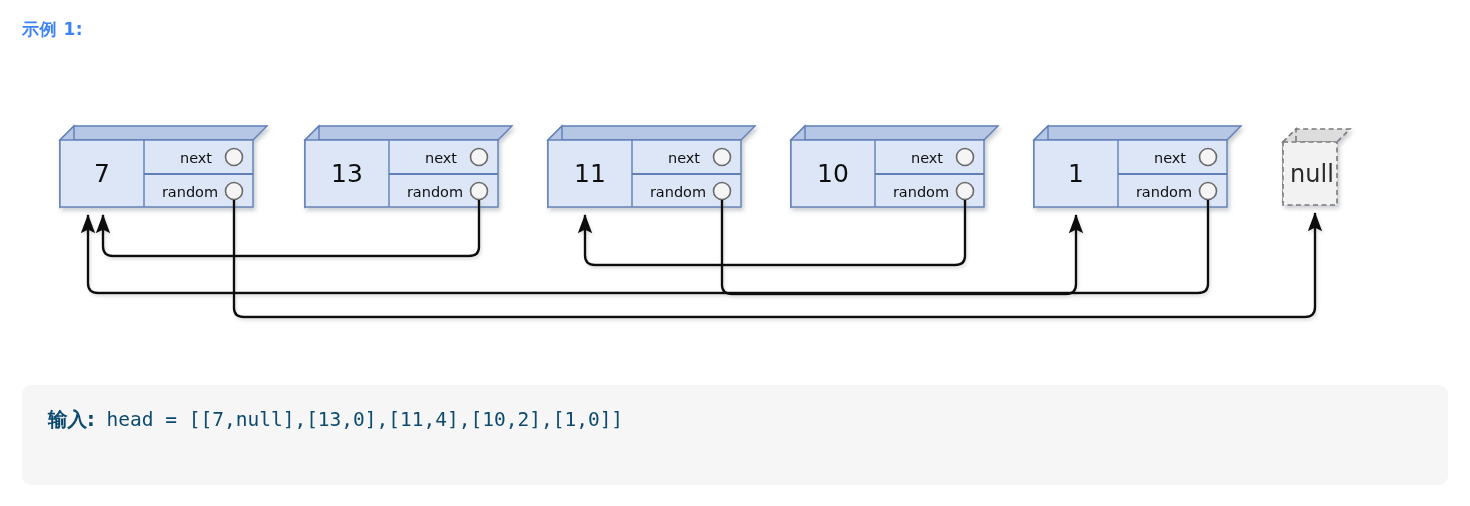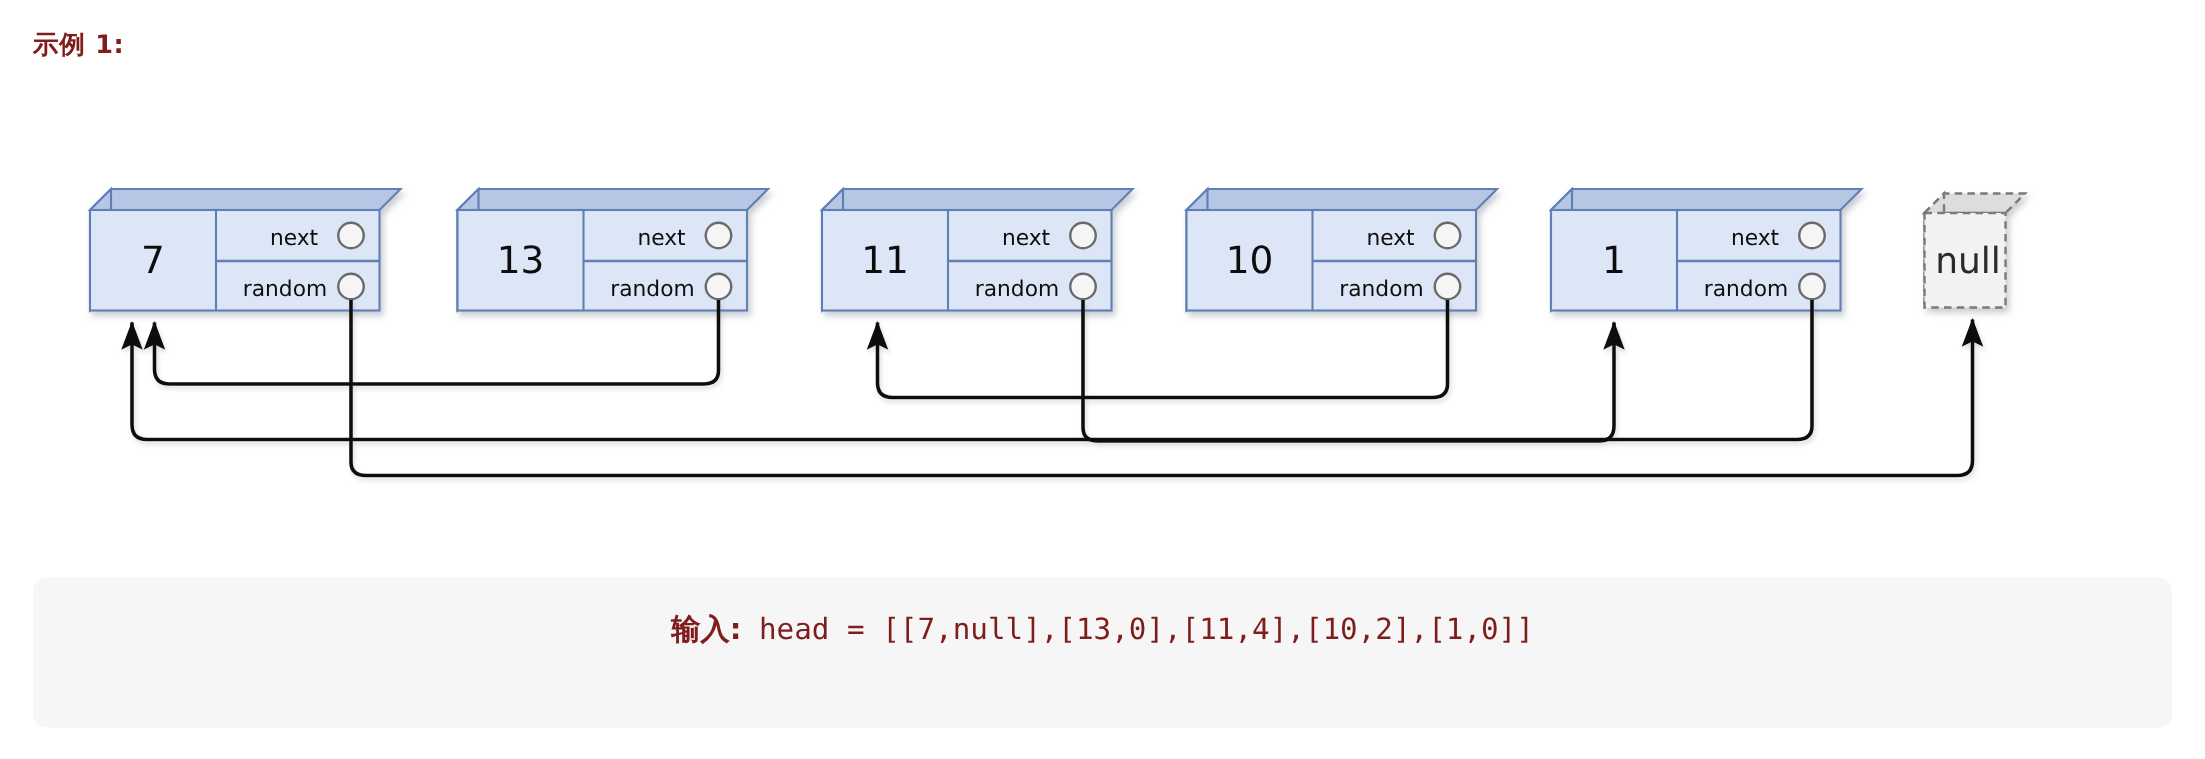--- a/index.html
+++ b/index.html
@@ -16,21 +16,21 @@
     color: #1f1f1f;
     overflow: hidden;
   }
   #example-heading {
     position: absolute;
     left: 22px;
     top: 18px;
     font-size: 17px;
     font-weight: bold;
     letter-spacing: 0.5px;
-    color: #7f1d1d;
+    color: #3b82f6;
     font-family: "DejaVu Sans", sans-serif;
   }
   #diagram-wrap {
     position: absolute;
     left: 0;
     top: 95px;
     width: 1470px;
     height: 250px;
   }
   #diagram-svg {
@@ -59,24 +59,23 @@
     height: 100px;
     background: #f6f6f7;
     border-radius: 9px;
     box-sizing: border-box;
     padding: 18px 26px 0 26px;
   }
   .code-line {
     font-family: "DejaVu Sans Mono", monospace;
     font-size: 19.5px;
     line-height: 34px;
-    color: #7f1d1d;
+    color: #0c4a6e;
     white-space: pre;
     letter-spacing: 0px;
-    text-align: center;
   }
   .code-line .cn-label {
     font-family: "DejaVu Sans", sans-serif;
     font-weight: bold;
   }
 </style>
 </head>
 <body>
 
 <div id="example-heading">示例 1:</div>

